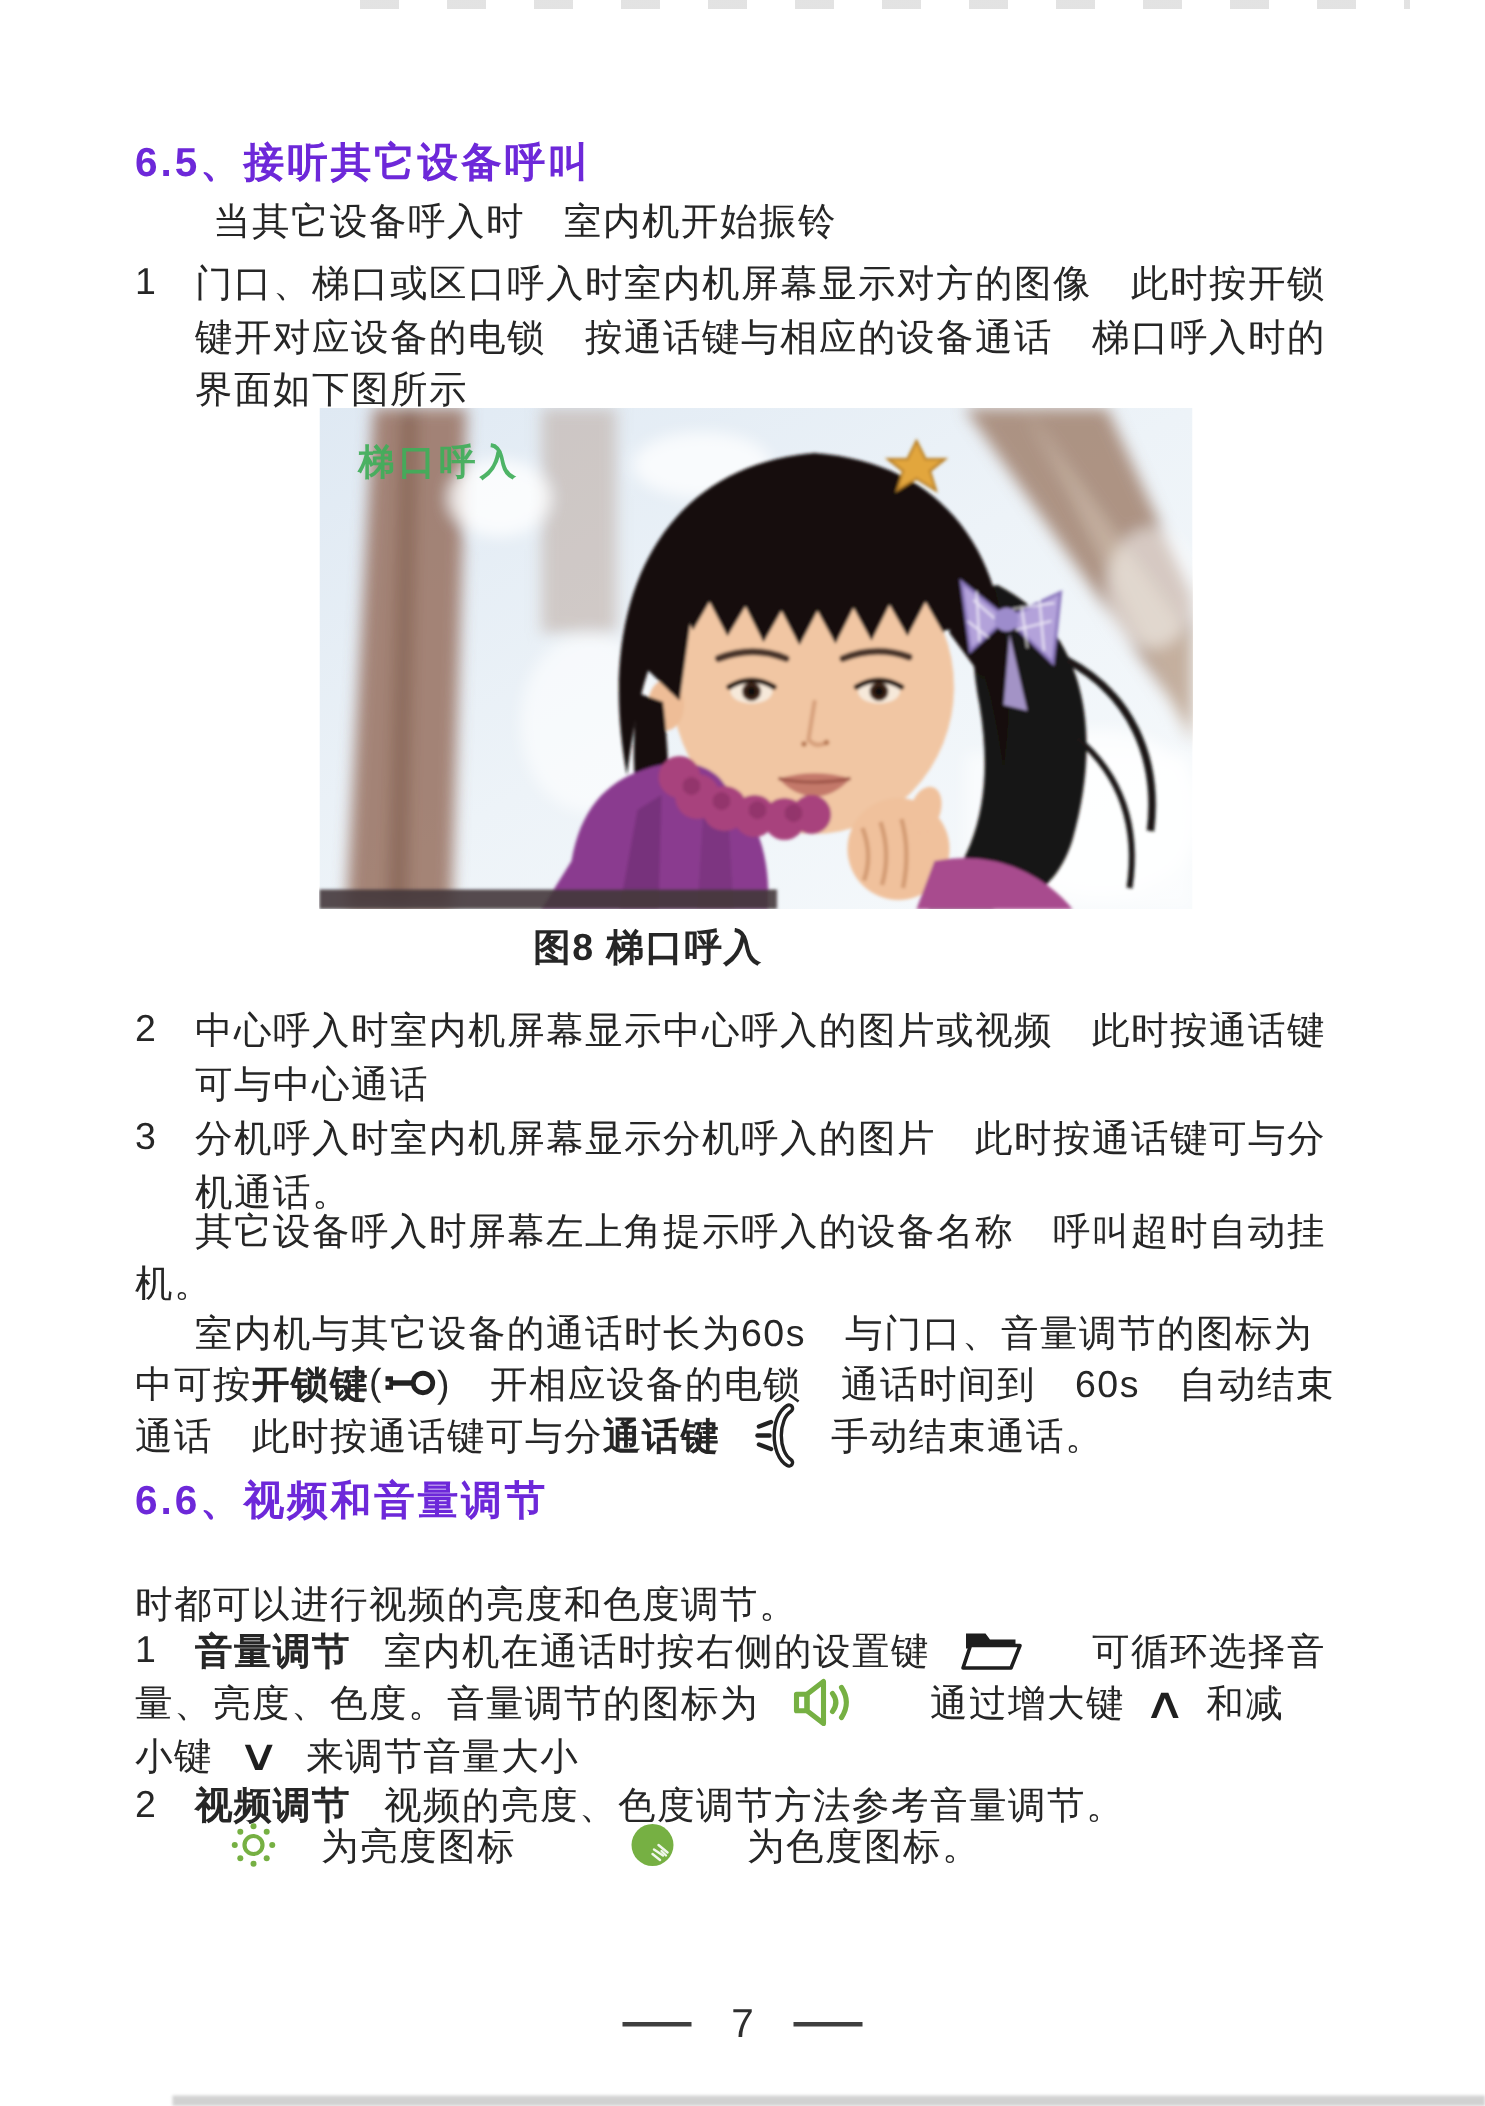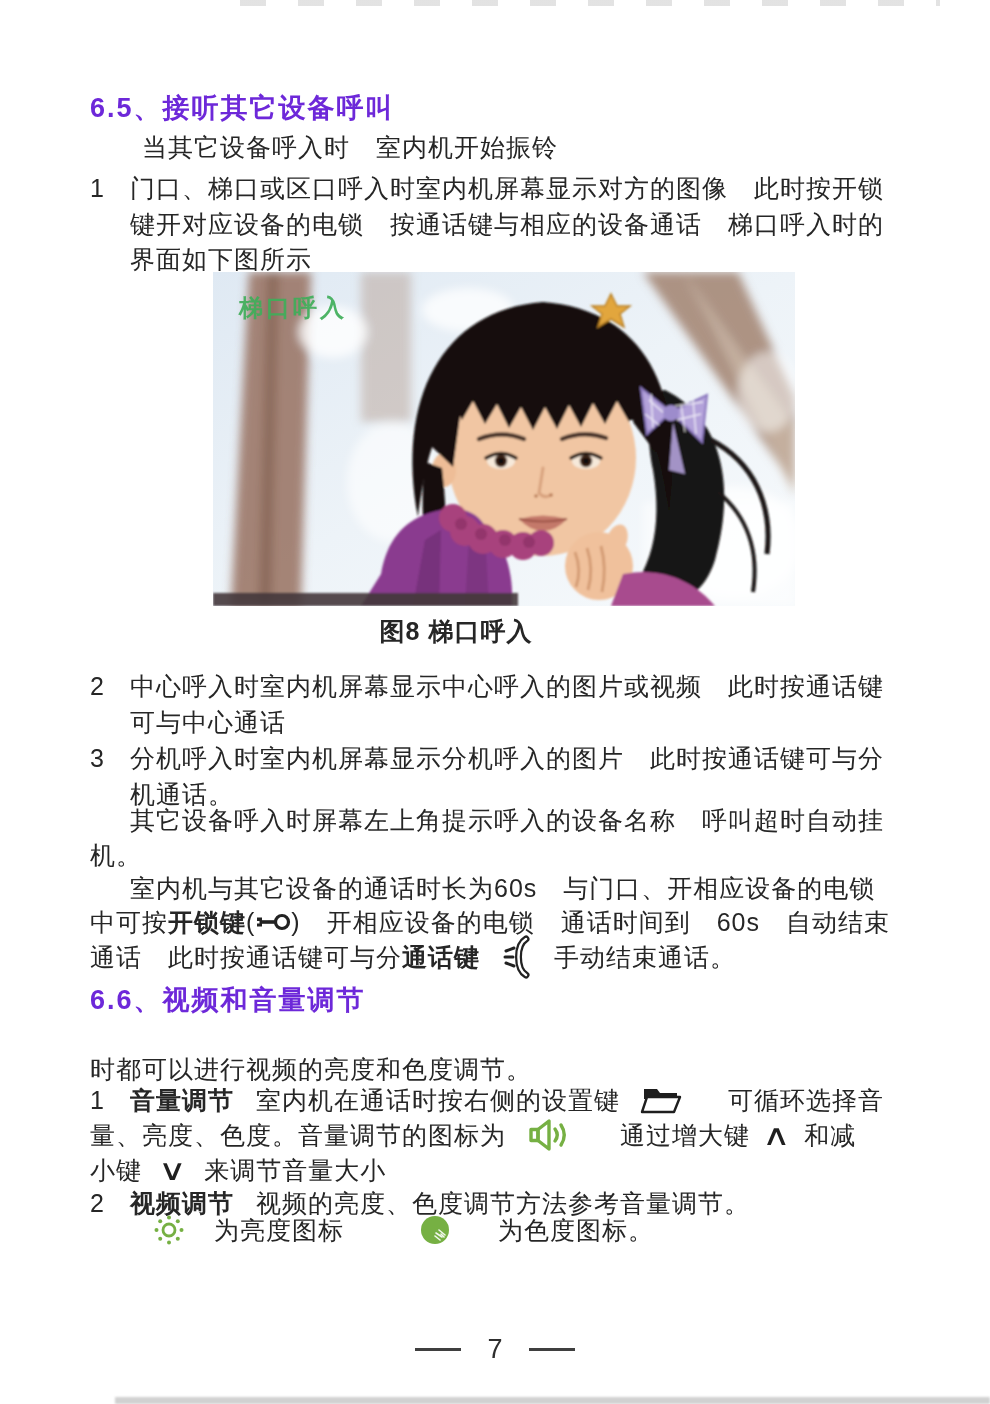--- a/index.html
+++ b/index.html
@@ -4,21 +4,21 @@
 <style>
   html,body{margin:0;padding:0;background:#fff;}
   .page{position:relative;width:990px;height:1404px;background:#ffffff;overflow:hidden;
         font-family:"Liberation Sans","DejaVu Sans",sans-serif;color:#262626;}
   .line{position:absolute;left:90px;display:flex;align-items:center;height:36px;
         font-size:25px;letter-spacing:1px;white-space:pre;color:#262626;}
   .ind{left:130px;}
   .heading{font-weight:700;font-size:27px;letter-spacing:2px;color:#6d28d9;}
   .num{flex:0 0 40px;width:40px;}
   .b{font-weight:700;}
-  .caption{left:0;width:864px;justify-content:center;font-weight:700;padding-left:24px;}
+  .caption{left:0;width:864px;justify-content:center;font-weight:700;}
   .photo-wrap{position:absolute;left:213px;top:272px;width:582px;height:334px;}
   .photo-wrap svg{display:block;}
   .photo-label{position:absolute;left:26px;top:20px;font-size:24px;letter-spacing:3px;
                color:#3fae5a;font-weight:700;opacity:.92;}
   .icn{display:inline-block;line-height:0;}
   .chev{font-family:"DejaVu Sans",sans-serif;font-size:29px;font-weight:400;
         display:inline-block;transform:scaleX(1.35);color:#1f1f1f;}
   .iconline{height:44px;}
   .footer{position:absolute;left:0;top:1334px;width:990px;display:flex;align-items:center;
           justify-content:center;font-size:27px;color:#2e2e2e;}
@@ -167,21 +167,21 @@
 
   <div class="line" style="top:740px;">
     <span class="num">3</span>
     <span>分机呼入时室内机屏幕显示分机呼入的图片　此时按通话键可与分</span>
   </div>
   <div class="line ind" style="top:776px;">机通话。</div>
 
   <div class="line ind" style="top:802px;">其它设备呼入时屏幕左上角提示呼入的设备名称　呼叫超时自动挂</div>
   <div class="line" style="top:837px;">机。</div>
 
-  <div class="line ind" style="top:870px;">室内机与其它设备的通话时长为60s　与门口、开相应设备的电锁</div>
+  <div class="line ind" style="top:870px;">室内机与其它设备的通话时长为60s　与门口、音量调节的图标为</div>
   <div class="line" style="top:904px;">
     <span>中可按</span><span class="b">开锁键</span><span>(</span><span class="icn"><svg width="36" height="20" viewBox="0 0 36 20">
           <circle cx="27" cy="10" r="6.5" fill="none" stroke="#222" stroke-width="3.2"></circle>
           <rect x="6" y="8.2" width="15" height="3.6" fill="#222"></rect>
           <path d="M2,5.5 h5 v9 h-5 v-3 h2.5 v-2.5 h-2.5 z" fill="#222"></path>
         </svg></span><span>)　开相应设备的电锁　通话时间到　60s　自动结束</span>
   </div>
   <div class="line" style="top:939px;">
     <span>通话　此时按通话键可与分</span><span class="b">通话键</span><span class="icn mL22 mR22"><svg width="30" height="44" viewBox="0 0 30 44">
           <g stroke="#222" stroke-width="3" stroke-linecap="round">

